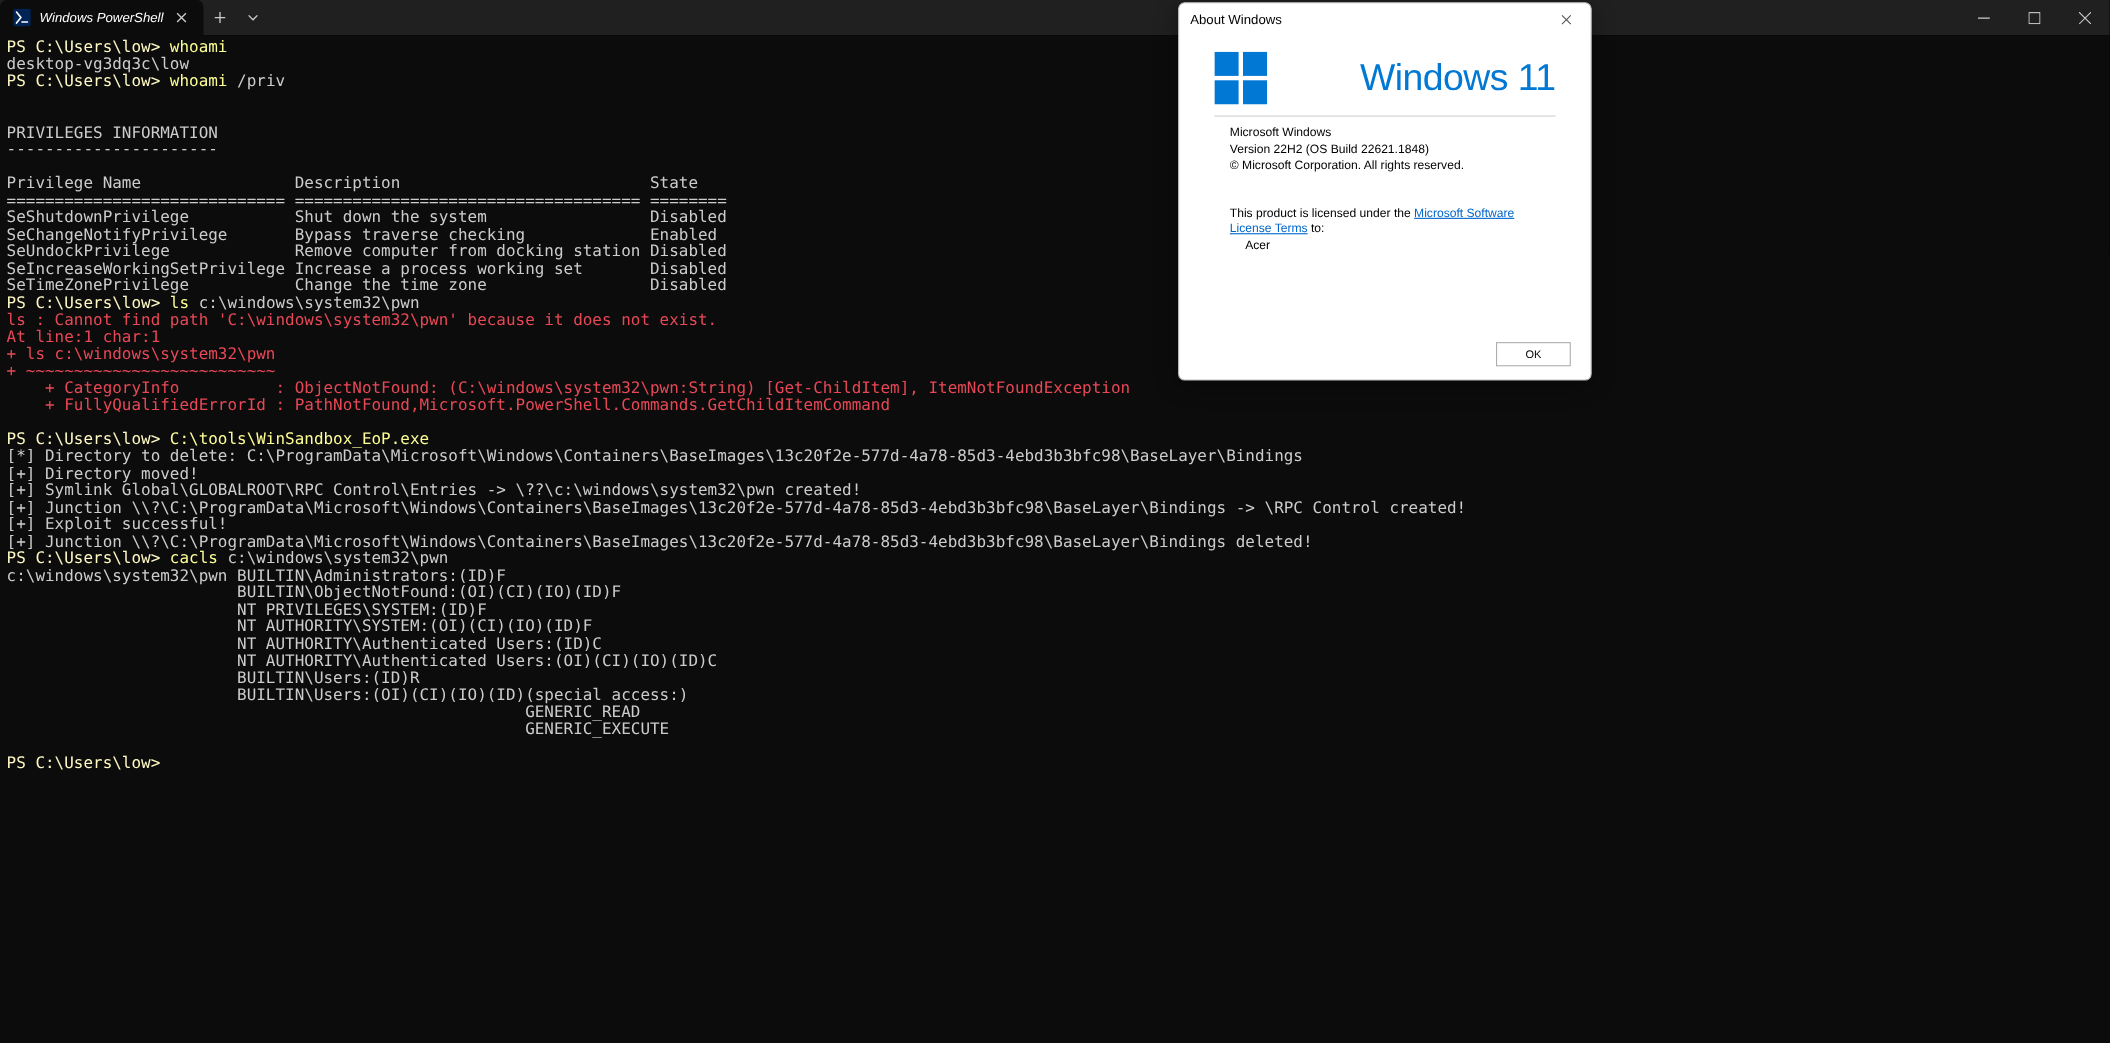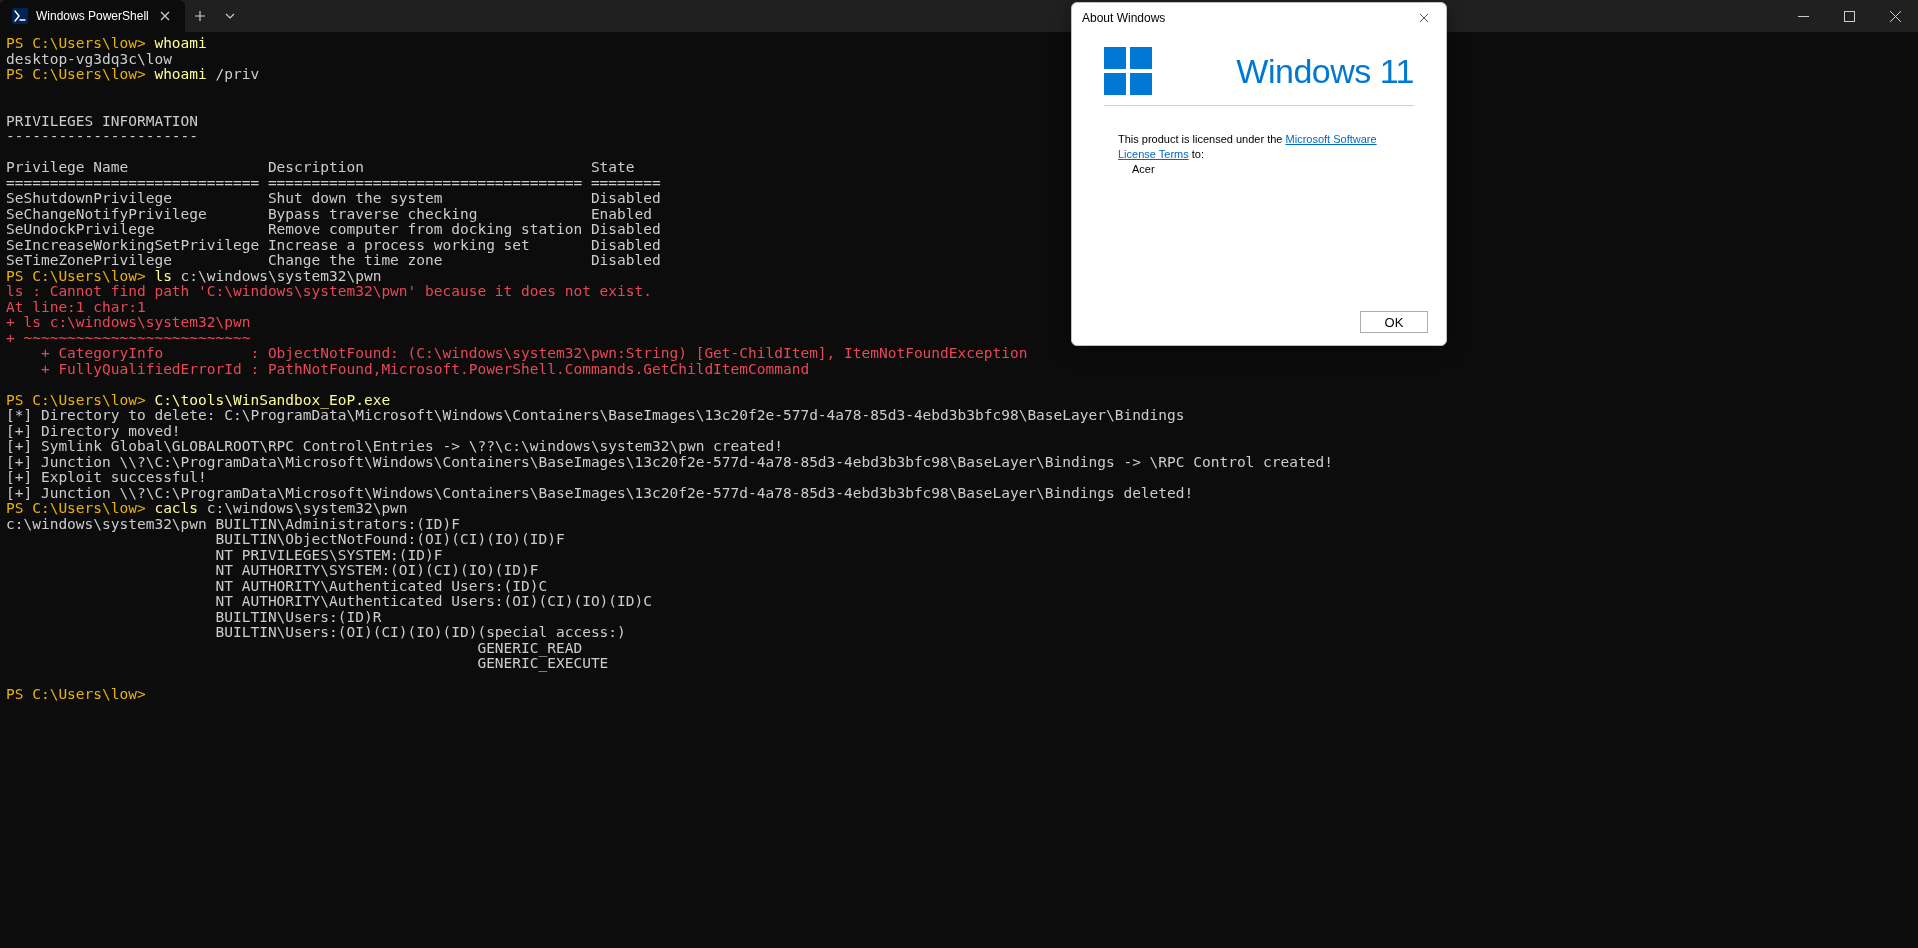--- a/index.html
+++ b/index.html
@@ -2,47 +2,47 @@
 <html><head>
 <meta charset="utf-8">
 <style>
   * { box-sizing: border-box; margin: 0; padding: 0; }
   html, body { width: 1918px; height: 948px; background: #000; overflow: hidden; font-family: Consolas, monospace; }
   
   
   .titlebar { height: 32px; background: #202020; display: flex; align-items: center; color: #fff; font-family: "Segoe UI", sans-serif; font-size: 12px; }
   .tab { background: #0c0c0c; height: 32px; display: flex; align-items: center; padding: 0 12px; border-radius: 6px 6px 0 0; gap: 8px; min-width: 180px; position: relative; }
   .tab-icon { width: 16px; height: 16px; }
-  .tab-title { flex: 1; }
+  .tab-title { flex: 1; font-style: italic; }
   .tab-close { width: 16px; height: 16px; display:flex; align-items:center; justify-content:center; color:#ccc; cursor:pointer; }
   .tab-newbtn, .tab-dropbtn { width: 30px; height: 32px; display:flex; align-items:center; justify-content:center; color:#ccc; cursor:pointer; }
   .win-controls { margin-left: auto; display: flex; }
   .win-btn { width: 46px; height: 32px; display:flex; align-items:center; justify-content:center; color:#ccc; cursor:pointer; }
   
   
   .terminal { background:#0c0c0c; color:#cccccc; font-family: Consolas, monospace; font-size: 14.5px; line-height: 1.07; padding: 4px 6px; height: calc(948px - 32px); white-space: pre; }
-  .prompt { color:#eab308; }
+  .prompt { color:#fef9c3; }
   .err { color:#e74856; }
   .yel { color:#fdfd96; }
 
   
   .dialog { position:absolute; top:2px; left:1071px; width:376px; height:344px; background:#fff; border:1px solid #c0c0c0; border-radius:6px; box-shadow:0 4px 20px rgba(0,0,0,.4); font-family:"Segoe UI",sans-serif; color:#000; }
   .dlg-titlebar { height:30px; display:flex; align-items:center; padding:0 4px 0 10px; font-size:12px; }
   .dlg-title { flex:1; }
   .dlg-close { width:36px; height:28px; display:flex; align-items:center; justify-content:center; color:#555; cursor:pointer; }
   .dlg-body { padding:8px 32px 12px 32px; }
   .dlg-rule { border:none; border-top:1px solid #d0d0d0; margin:4px 0 8px 0; }
   .dlg-logo-row { display:flex; align-items:center; justify-content:space-between; gap:14px; margin:6px 0 10px 0; }
   .win-logo { width:48px; height:48px; }
   .win-wordmark { font-size:34px; font-weight:400; color:#0078d4; letter-spacing:-0.5px; }
   .dlg-text { font-size:11px; line-height:1.35; margin-bottom:10px; }
   .indent { margin-left:14px; }
   a.mslink { color:#0066cc; text-decoration:underline; }
   .dlg-footer { position:absolute; right:18px; bottom:12px; }
-  .ok-btn { width:68px; height:22px; background:#fff; border:1px solid #adadad; font-size:13px; cursor:pointer; }
+  .ok-btn { width:68px; height:22px; background:#fff; border:1px solid #adadad; font-size:10px; cursor:pointer; }
 </style>
 </head>
 <body>
 
 <div class="titlebar">
   <div class="tab">
     <span class="tab-icon">
       <svg viewBox="0 0 16 16">
           <rect width="16" height="16" rx="2" fill="#012456"></rect>
           <path d="M3 3l4 5-4 5M8 12h5" stroke="#fff" stroke-width="1.5" fill="none" stroke-linecap="round" stroke-linejoin="round"></path>
@@ -144,20 +144,25 @@
         <svg viewBox="0 0 48 48">
           <rect x="0" y="0" width="22" height="22" fill="#0078d4"></rect>
           <rect x="26" y="0" width="22" height="22" fill="#0078d4"></rect>
           <rect x="0" y="26" width="22" height="22" fill="#0078d4"></rect>
           <rect x="26" y="26" width="22" height="22" fill="#0078d4"></rect>
         </svg>
       </span>
       <span class="win-wordmark">Windows 11</span>
     </div>
     <hr class="dlg-rule">
+    <div class="dlg-text indent">
+      <div>Microsoft Windows</div>
+      <div>Version 22H2 (OS Build 22621.1848)</div>
+      <div>© Microsoft Corporation. All rights reserved.</div>
+    </div>
     <div style="height:18px"></div>
     <div class="dlg-text indent">
       <span>This product is licensed under the </span><a href="#" class="mslink">Microsoft Software License Terms</a><span> to:</span>
       <div class="indent">Acer</div>
     </div>
   </div>
   <div class="dlg-footer">
     <button class="ok-btn">OK</button>
   </div>
 </div>

